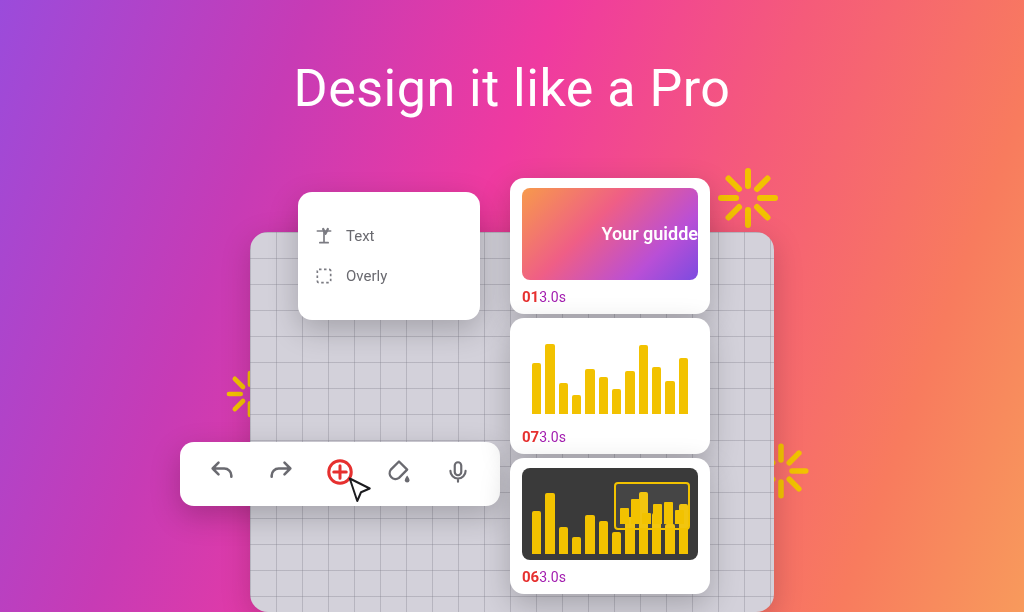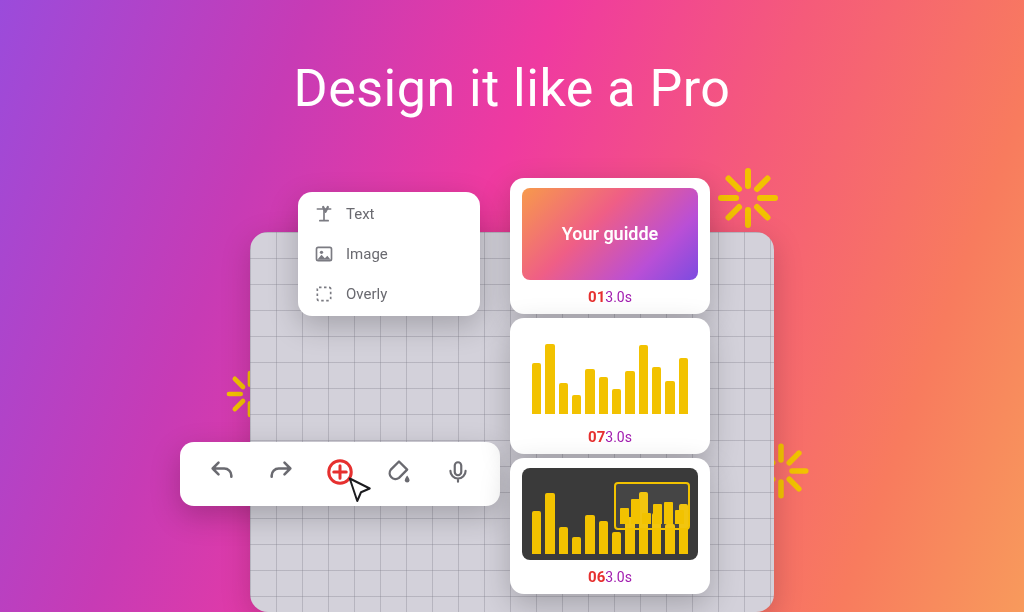--- a/index.html
+++ b/index.html
@@ -38,21 +38,21 @@
 
   
   .dropdown {
     position: absolute;
     left: 298px;
     top: 192px;
     width: 182px;
     background: #fff;
     border-radius: 14px;
     box-shadow: 0 10px 30px rgba(0,0,0,.22);
-    padding: 2px 0;
+    padding: 24px 0;
   }
   .dd-item {
     display: flex;
     align-items: center;
     gap: 12px;
     padding: 10px 16px;
     font-size: 15px;
     color: #6a6a70;
     cursor: pointer;
   }
@@ -82,25 +82,25 @@
   
   .card {
     position: absolute;
     width: 200px;
     background: #fff;
     border-radius: 14px;
     box-shadow: 0 10px 30px rgba(0,0,0,.22);
     padding: 10px 12px 8px;
   }
   .card .thumb { width: 100%; height: 92px; border-radius: 8px; position: relative; overflow: hidden; }
-  .card .meta { display: flex; justify-content: center; align-items: baseline; margin-top: 8px; }
+  .card .meta { display: flex; justify-content: flex-start; align-items: baseline; margin-top: 8px; }
   .card .idx { color: #e6302f; font-weight: 700; font-size: 15px; }
   .card .dur { color: #a21caf; font-size: 14px; }
 
-  .thumb-grad { background: linear-gradient(135deg, #f79a4b 0%, #ef5e86 40%, #b94fd6 75%, #7d4be0 100%); display:flex; align-items:center; justify-content:center; color:#fff; font-weight:600; font-size:18px; text-align:center; line-height:1.2; }
+  .thumb-grad { background: linear-gradient(135deg, #f79a4b 0%, #ef5e86 40%, #b94fd6 75%, #7d4be0 100%); display:flex; align-items:center; justify-content:flex-end; color:#fff; font-weight:600; font-size:18px; text-align:center; line-height:1.2; }
   .thumb-chart { background: #fff; padding: 8px 10px 6px; }
   .thumb-chart-dark { background: #3a3a3a; padding: 8px 10px 6px; }
   .bars { display:flex; align-items:flex-end; gap:4px; height:100%; }
   .bars span { flex:1; background:#f2c200; border-radius:2px 2px 0 0; }
   .bars.dark span { background:#f2c200; }
   .mini-chart { position:absolute; right:8px; top:14px; width:76px; height:48px; border:2px solid #f2c200; border-radius:4px; background:rgba(255,255,255,0.06); padding:4px; display:flex; align-items:flex-end; gap:2px; }
   .mini-chart span { flex:1; background:#f2c200; border-radius:1px 1px 0 0; }
 
   
   .sparkle { position:absolute; color:#f2c200; }
@@ -158,30 +158,20 @@
 
 <div class="dropdown">
   <div class="dd-item">
     <span class="dd-icon">
       <svg width="20" height="20" viewBox="0 0 24 24" fill="none">
           <path d="M4 6h16M12 6v14M7 20h10" stroke="currentColor" stroke-width="2" stroke-linecap="round"></path>
           <path d="M5 4l2 4 2-4" stroke="currentColor" stroke-width="2" stroke-linecap="round" stroke-linejoin="round" transform="translate(4 -2) scale(1.4)"></path>
         </svg>
     </span>
     <span>Text</span>
-  </div>
-  <div class="dd-item">
-    <span class="dd-icon">
-      <svg width="20" height="20" viewBox="0 0 24 24" fill="currentColor">
-          <rect x="3" y="4" width="18" height="16" rx="2" fill="none" stroke="currentColor" stroke-width="2"></rect>
-          <circle cx="9" cy="10" r="2"></circle>
-          <path d="M4 19l5-6 4 4 3-3 4 5z"></path>
-        </svg>
-    </span>
-    <span>Image</span>
   </div>
   <div class="dd-item">
     <span class="dd-icon">
       <svg width="20" height="20" viewBox="0 0 24 24" fill="none">
           <rect x="4" y="4" width="16" height="16" rx="2" stroke="currentColor" stroke-width="2" stroke-dasharray="3 3"></rect>
         </svg>
     </span>
     <span>Overly</span>
   </div>
 </div>

